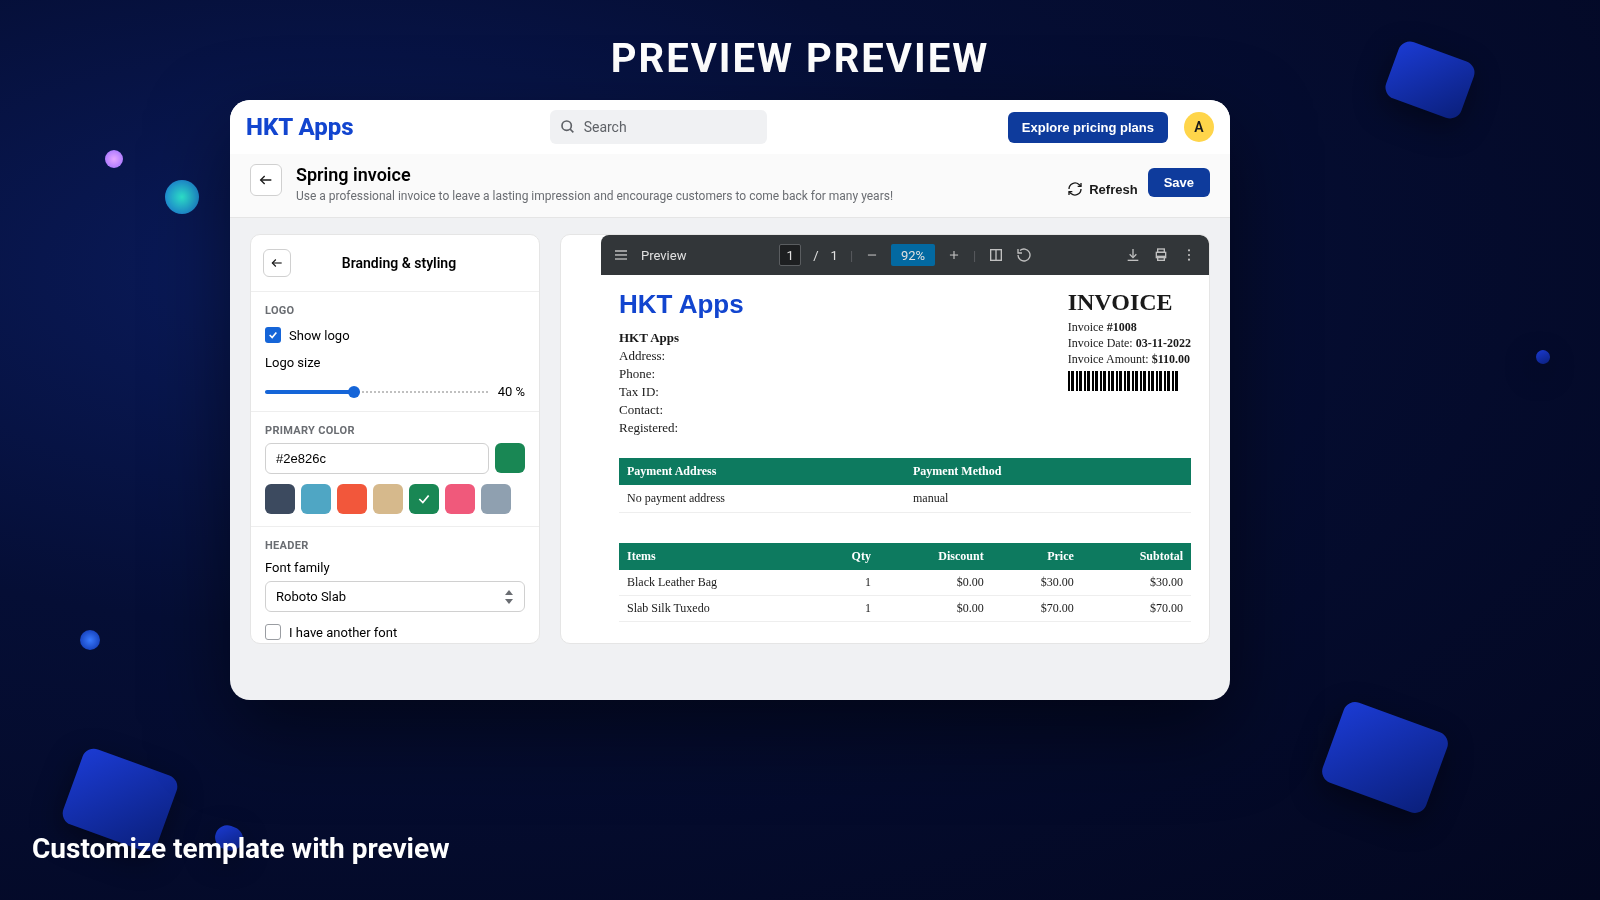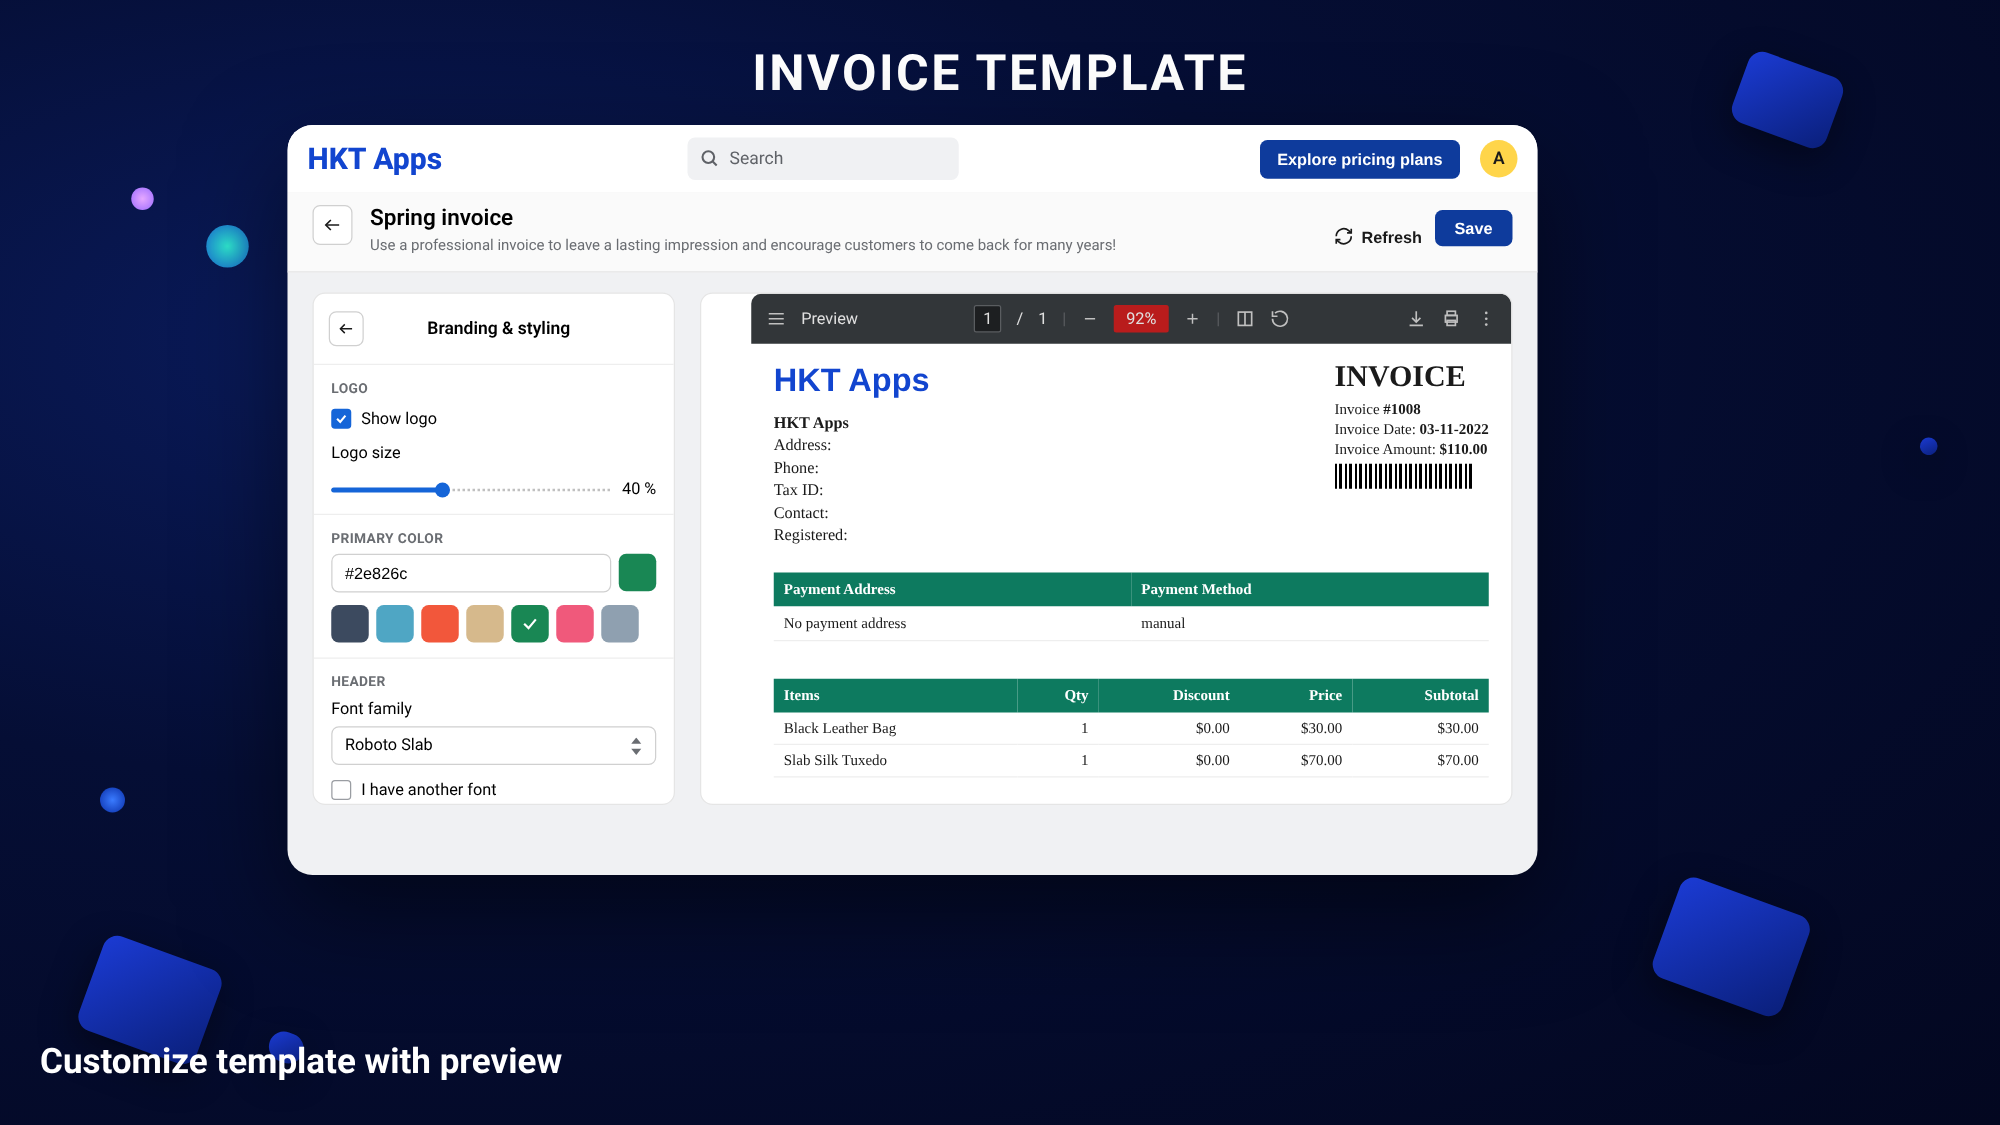--- a/index.html
+++ b/index.html
@@ -48,21 +48,21 @@
 .slider-thumb { position:absolute; top:-4px; left:40%; width:12px; height:12px; border-radius:50%; background:#1565d8; margin-left:-6px; }
 .color-input { width:100%; border:1px solid #d0d0d0; border-radius:6px; padding:7px 10px; font-size:13px; margin-top:6px; }
 .swatch-row { display:flex; gap:6px; margin-top:10px; }
 .swatch { width:30px; height:30px; border-radius:6px; cursor:pointer; display:flex; align-items:center; justify-content:center; }
 .select { width:100%; border:1px solid #d0d0d0; border-radius:6px; padding:7px 10px; font-size:13px; margin-top:6px; display:flex; justify-content:space-between; align-items:center; }
 .preview { flex:1; height:410px; overflow:hidden;padding-left:40px; }
 .pdf-toolbar { background:#323639; height:40px; display:flex; align-items:center; padding:0 12px; color:#e0e0e0; font-size:13px; gap:12px; border-radius:8px 8px 0 0; }
 .pdf-toolbar .sep { color:#5a5d60; }
 .tb-icon { color:#c0c0c0; cursor:pointer; }
 .page-box { background:#1d1f21; border:1px solid #5a5d60; width:22px; height:22px; display:flex; align-items:center; justify-content:center; border-radius:2px; }
-.zoom-box { background:#b91c1c; width:44px; height:22px; display:flex; align-items:center; justify-content:center; border-radius:2px; }
+.zoom-box { background:#0369a1; width:44px; height:22px; display:flex; align-items:center; justify-content:center; border-radius:2px; }
 .doc { padding:14px 18px; font-family: Georgia, "Times New Roman", serif; font-size:13px; color:#1a1a1a; }
 .doc-top { display:flex; justify-content:space-between; }
 .doc-brand { color:#1245cf; font-weight:800; font-size:26px; font-family:-apple-system, sans-serif; margin-bottom:10px; }
 .doc-left p { margin:2px 0; }
 .doc-right { text-align:left; }
 .doc-right h1 { font-size:24px; font-weight:700; margin-bottom:4px; }
 .doc-right p { font-size:12px; margin:1px 0; }
 .barcode { margin-top:4px; height:20px; background: repeating-linear-gradient(90deg,#000 0 2px,#fff 2px 3px,#000 3px 6px,#fff 6px 8px); width:110px; }
 .green-table { width:100%; border-collapse:collapse; margin-top:20px; font-size:12px; }
 .green-table th { background:#0d7a5f; color:#fff; text-align:left; padding:6px 8px; font-weight:600; }
@@ -80,21 +80,21 @@
 
 <div class="bg-shape" style="top:50px; right:130px; width:80px; height:60px;"></div>
 <div class="bg-shape" style="bottom:60px; left:70px; width:100px; height:80px;"></div>
 <div class="bg-shape" style="bottom:100px; right:160px; width:110px; height:85px;"></div>
 <div class="bg-shape" style="bottom:50px; left:215px; width:28px; height:24px;"></div>
 <div class="bg-shape" style="top:350px; right:50px; width:14px; height:14px;"></div>
 <div class="dot" style="top:150px; left:105px; width:18px; height:18px; background:radial-gradient(circle,#e6a8ff,#9a6bff);"></div>
 <div class="dot" style="top:180px; left:165px; width:34px; height:34px; background:radial-gradient(circle,#2fe8d0,#1766d0);"></div>
 <div class="dot" style="top:630px; left:80px; width:20px; height:20px; background:radial-gradient(circle,#3a7bff,#0a2fa8);"></div>
 
-<div class="title-top">INVOICE TEMPLATE</div>
+<div class="title-top">PREVIEW PREVIEW</div>
 <div class="title-bottom">Customize template with preview</div>
 
 <div class="card">
 
   <div class="topbar">
     <div class="brand">HKT Apps</div>
     <div class="search-wrap">
       <svg width="16" height="16" viewBox="0 0 24 24" fill="none" stroke="#5f6267" stroke-width="2.5">
           <circle cx="10" cy="10" r="7"></circle>
           <line x1="20" y1="20" x2="15" y2="15"></line>

